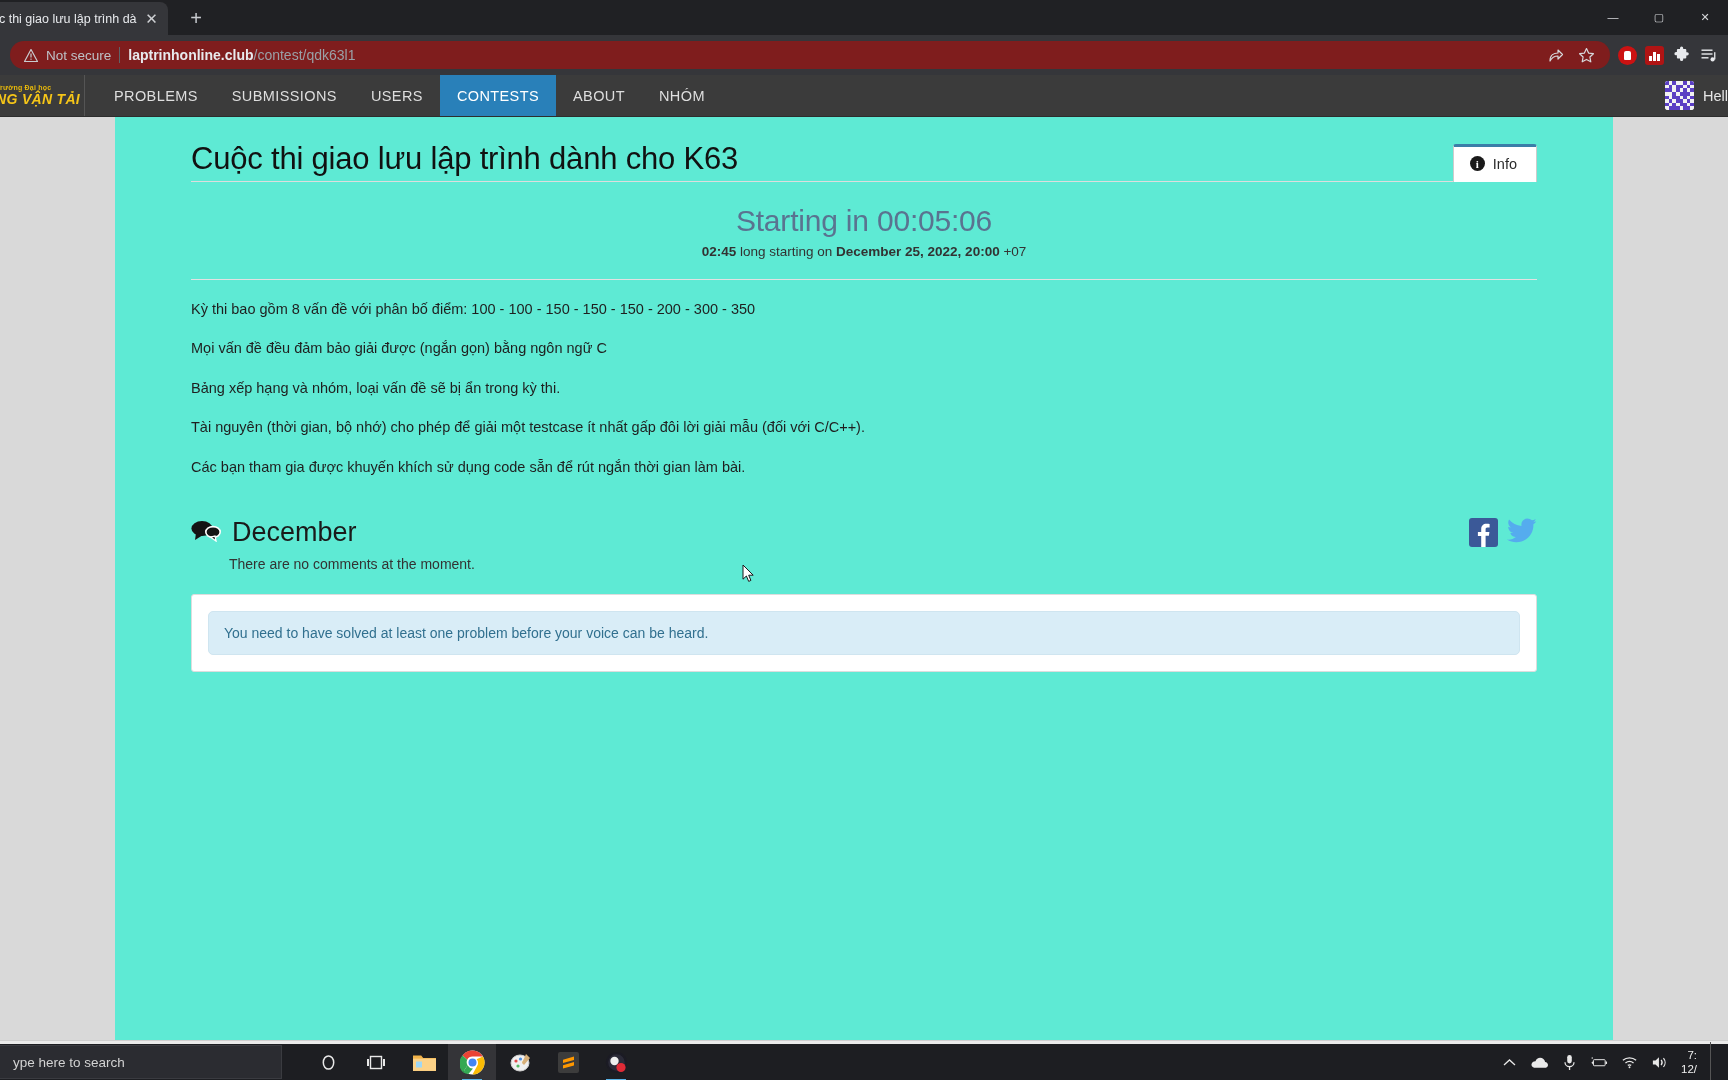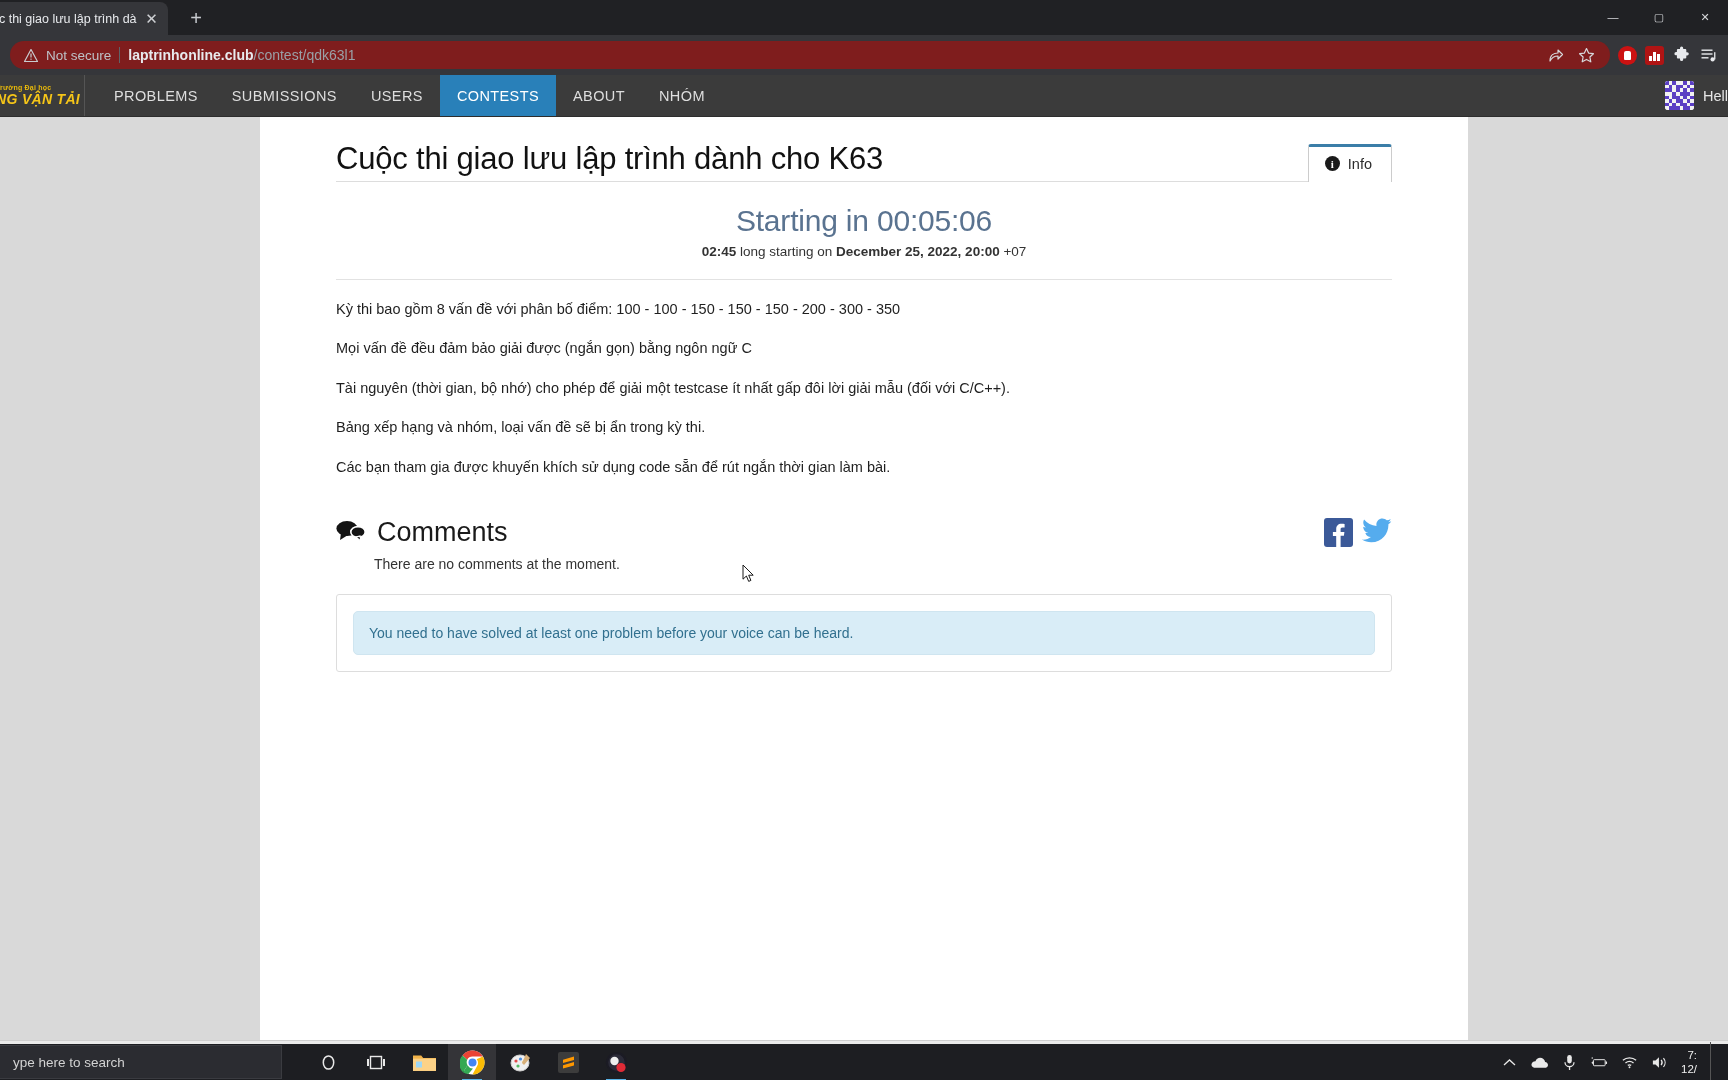--- a/index.html
+++ b/index.html
@@ -91,21 +91,21 @@
   .nav-right { margin-left: auto; display: flex; align-items: center; gap: 9px; padding-right: 0; }
   .avatar {
     width: 29px; height: 29px; border-radius: 3px; overflow: hidden; flex: none;
     background: #efefef;
   }
   .hello { color: #e6e6e6; font-size: 14.5px; white-space: nowrap; }
 
   
   .page-bg { background: #d9d9d9; height: calc(1080px - 35px - 40px - 42px - 40px); position: relative; overflow: hidden;}
   .content-wrap {
-    width: 1208px; margin: 0 auto; background: #ffffff; min-height: 100%;
+    width: 1498px; margin: 0 auto; background: #5eead4; min-height: 100%;
     padding: 0 0 0 0; position: relative;
   }
   .inner { padding: 24px 76px 0 76px; }
 
   .title-row { display: flex; align-items: flex-end; justify-content: space-between; }
   h1.contest-title {
     font-size: 31px; font-weight: 400; color: #111; letter-spacing: -.2px;
     line-height: 1.15; padding-bottom: 4px;
   }
   .info-tab {
@@ -335,36 +335,36 @@
           <b>02:45</b>
           <span>long starting on</span>
           <b>December 25, 2022, 20:00</b>
           <span>+07</span>
         </div>
         <div class="hr2"></div>
 
         <div class="desc">
           <p>Kỳ thi bao gồm 8 vấn đề với phân bố điểm: 100 - 100 - 150 - 150 - 150 - 200 - 300 - 350</p>
           <p>Mọi vấn đề đều đảm bảo giải được (ngắn gọn) bằng ngôn ngữ C</p>
+          <p>Bảng xếp hạng và nhóm, loại vấn đề sẽ bị ẩn trong kỳ thi.</p>
           <p>Tài nguyên (thời gian, bộ nhớ) cho phép để giải một testcase ít nhất gấp đôi lời giải mẫu (đối với C/C++).</p>
-          <p>Bảng xếp hạng và nhóm, loại vấn đề sẽ bị ẩn trong kỳ thi.</p>
           <p>Các bạn tham gia được khuyến khích sử dụng code sẵn để rút ngắn thời gian làm bài.</p>
         </div>
 
         <div class="comments-head">
           <div class="comments-left">
             <span>
               <svg width="30" height="23" viewBox="0 0 30 23">
                 <ellipse cx="11" cy="9.5" rx="10.6" ry="7.6" fill="#141414"></ellipse>
                 <path d="M5 14 L4 21 L12 16 Z" fill="#141414"></path>
                 <ellipse cx="22" cy="13" rx="7.2" ry="5.4" fill="#141414" stroke="#fff" stroke-width="1.6"></ellipse>
                 <path d="M24 17 L25 22 L19.5 18 Z" fill="#141414" stroke="#fff" stroke-width="1.3"></path>
               </svg>
             </span>
-            <h2>Comments</h2>
+            <h2>December</h2>
           </div>
           <div class="social">
             <span class="fb">
               <svg width="15" height="25" viewBox="0 0 15 25">
                   <path d="M9.6 25 V13.8 h3.3 l.5-3.9 H9.6 V7.4 c0-1.1.3-1.9 1.9-1.9 h2.1 V2 C13.2 1.9 11.9 1.8 10.4 1.8 c-3.1 0-5.2 1.9-5.2 5.3 v3 H1.9 v3.9 h3.3 V25 z" fill="#fff"></path>
                 </svg>
             </span>
             <span>
               <svg width="30" height="25" viewBox="0 0 30 25">
                   <path d="M29.5 3.3c-1.1.5-2.3.8-3.5.95 1.25-.75 2.2-1.95 2.65-3.35-1.18.7-2.48 1.2-3.86 1.47C23.67 1.2 22.1.5 20.37.5c-3.32 0-6.01 2.69-6.01 6.01 0 .47.05.93.15 1.37C9.52 7.63 5.06 5.22 2.07 1.55c-.52.89-.81 1.92-.81 3.03 0 2.08 1.06 3.92 2.67 5-.98-.03-1.91-.3-2.72-.75v.08c0 2.91 2.07 5.34 4.82 5.89-.5.14-1.04.21-1.58.21-.39 0-.76-.04-1.13-.11.77 2.39 2.99 4.13 5.62 4.18-2.06 1.61-4.66 2.57-7.48 2.57-.49 0-.96-.03-1.43-.08 2.67 1.71 5.83 2.71 9.23 2.71 11.08 0 17.14-9.18 17.14-17.14l-.02-.78c1.18-.85 2.2-1.91 3.01-3.12z" fill="#55acee"></path>

